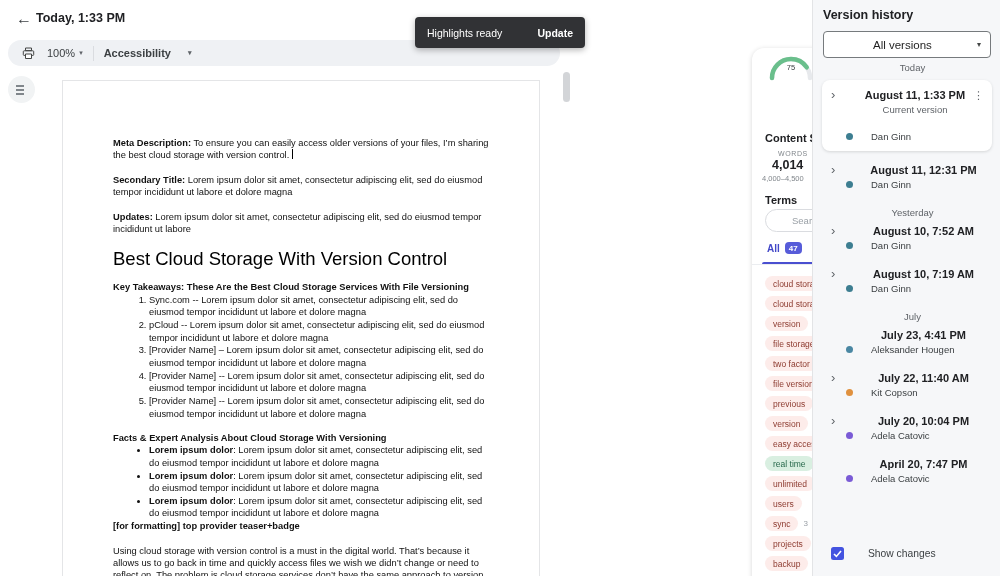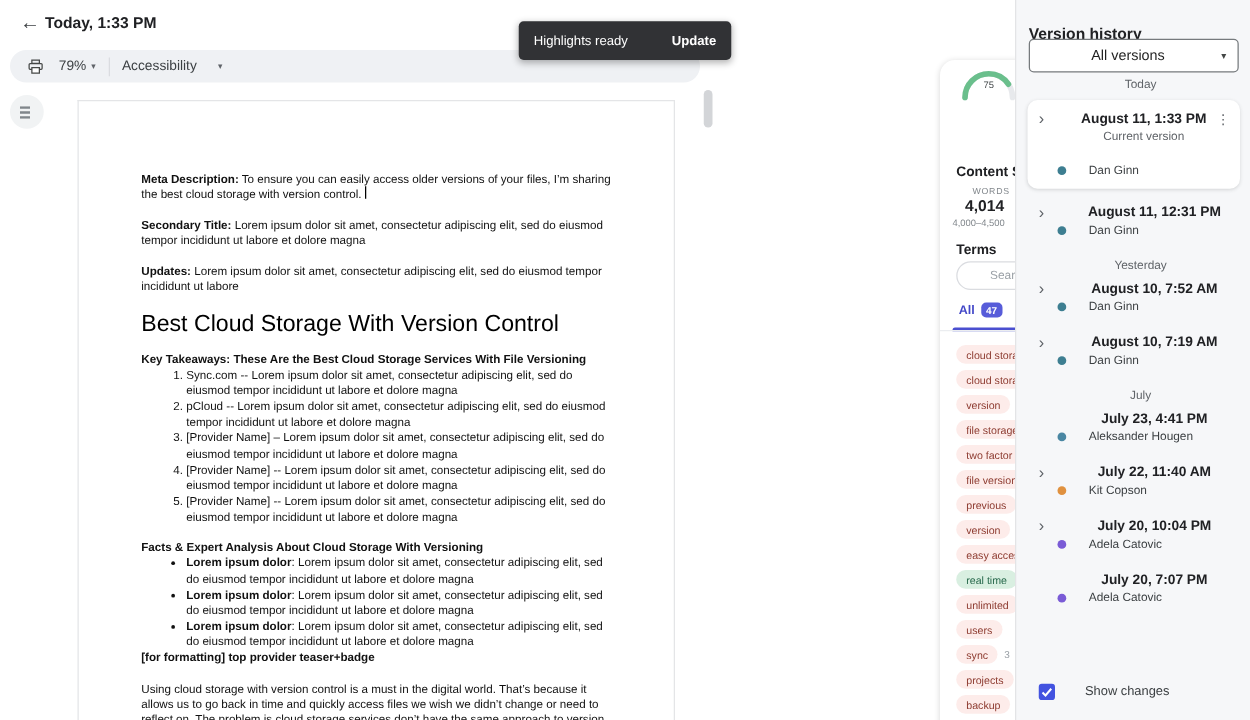--- a/index.html
+++ b/index.html
@@ -12,21 +12,21 @@
     color:#3c4043; display:flex; align-items:center; justify-content:center; cursor:pointer; }
   .header-title { position:absolute; left:36px; top:11px; font-size:12.5px; font-weight:700; color:#202124; }
 
   
   .toolbar { position:absolute; left:8px; top:40px; width:552px; height:26px; background:#eff1f4;
     border-radius:13px; display:flex; align-items:center; z-index:2; }
   .printer-icon { margin-left:14px; display:flex; }
   .zoom-ctl { margin-left:12px; font-size:11px; color:#3c4043; display:flex; align-items:center; gap:4px; }
   .caret { font-size:7px; color:#5f6368; }
   .tb-divider { width:1px; height:15px; background:#dadce0; margin:0 10px; }
-  .acc-ctl { font-size:11px; color:#3c4043; display:flex; align-items:center; gap:17px; }
+  .acc-ctl { font-size:11px; color:#3c4043; display:flex; align-items:center; gap:17px;font-weight:bold; }
 
   
   .outline-btn { position:absolute; left:8px; top:76px; width:27px; height:27px; border-radius:50%;
     background:#f1f3f4; display:flex; align-items:center; justify-content:center; z-index:2; }
 
   
   .toast { position:absolute; left:415px; top:17px; width:170px; height:31px; background:#313235;
     border-radius:4px; box-shadow:0 2px 6px rgba(0,0,0,.3); display:flex; align-items:center;
     justify-content:space-between; padding:0 12px; z-index:6; }
   .toast-msg { font-size:10.5px; color:#ffffff; }
@@ -72,21 +72,21 @@
   .chip-row { height:15px; margin-bottom:5px; display:flex; align-items:center; gap:5px; }
   .chip { display:inline-flex; align-items:center; height:15px; padding:0 8px; border-radius:8px;
     font-size:8.5px; white-space:nowrap; }
   .chip.red { background:#fdecea; color:#8d3b30; }
   .chip.green { background:#d9efe1; color:#27684b; }
   .chip-count { font-size:8px; color:#9aa0a6; }
 
   
   .vh-panel { position:absolute; left:812px; top:0; width:188px; height:576px; background:#f6f7f9;
     border-left:1px solid #e3e4e6; z-index:4; }
-  .vh-title { position:absolute; left:10px; top:20px; font-size:12.5px; font-weight:700; color:#202124; }
+  .vh-title { position:absolute; left:10px; top:8px; font-size:12.5px; font-weight:700; color:#202124; }
   .vh-filter { position:absolute; left:10px; top:31px; width:168px; height:27px; background:#fff;
     border:1px solid #767a7d; border-radius:4px; display:flex; align-items:center;
     justify-content:space-between; padding:0 9px; cursor:pointer; }
   .vh-filter-label { font-size:11.5px; color:#1f1f1f;margin-left:40px; }
   .vh-filter .caret { font-size:8px; color:#444746; }
   .vh-list { position:absolute; left:0; top:62px; width:188px;text-align:center; }
   .vh-group-label { font-size:9.5px; color:#5f6368; margin:0 0 7px 11px; }
   .vh-entry { position:relative; margin:0 0 17px 11px; padding-left:22px; }
   .vh-card { position:relative; background:#fff; border-radius:8px; margin:0 9px 13px 9px;
     padding:9px 8px 9px 24px; box-shadow:0 1px 3px rgba(60,64,67,.18); }
@@ -117,21 +117,21 @@
 
 <div class="toolbar">
   <span class="printer-icon">
     <svg width="13" height="13" viewBox="0 0 13 13">
         <path d="M3.5 1h6v2.6h-6z" fill="none" stroke="#454746" stroke-width="1"></path>
         <rect x="1.3" y="3.8" width="10.4" height="4.6" rx="0.8" fill="none" stroke="#454746" stroke-width="1"></rect>
         <path d="M3.5 7h6v4.5h-6z" fill="#fff" stroke="#454746" stroke-width="1"></path>
       </svg>
   </span>
   <span class="zoom-ctl">
-    <span>79%</span>
+    <span>100%</span>
       <span class="caret">▾</span>
   </span>
   <span class="tb-divider"></span>
   <span class="acc-ctl">
     <span>Accessibility</span>
       <span class="caret">▾</span>
   </span>
 </div>
 
 <div class="outline-btn">
@@ -321,21 +321,21 @@
     <div class="vh-entry">
       <span class="chev">›</span>
       <div class="vh-date">July 20, 10:04 PM</div>
       <div class="vh-author">
           <span class="dot purple"></span>
           <span>Adela Catovic</span>
         </div>
     </div>
 
     <div class="vh-entry">
-      <div class="vh-date">July 20, 7:07 PM</div>
+      <div class="vh-date">April 20, 7:47 PM</div>
       <div class="vh-author">
           <span class="dot purple"></span>
           <span>Adela Catovic</span>
         </div>
     </div>
   </div>
 
   <div class="show-changes">
     <span class="checkbox">
       <svg width="9" height="8" viewBox="0 0 9 8">

